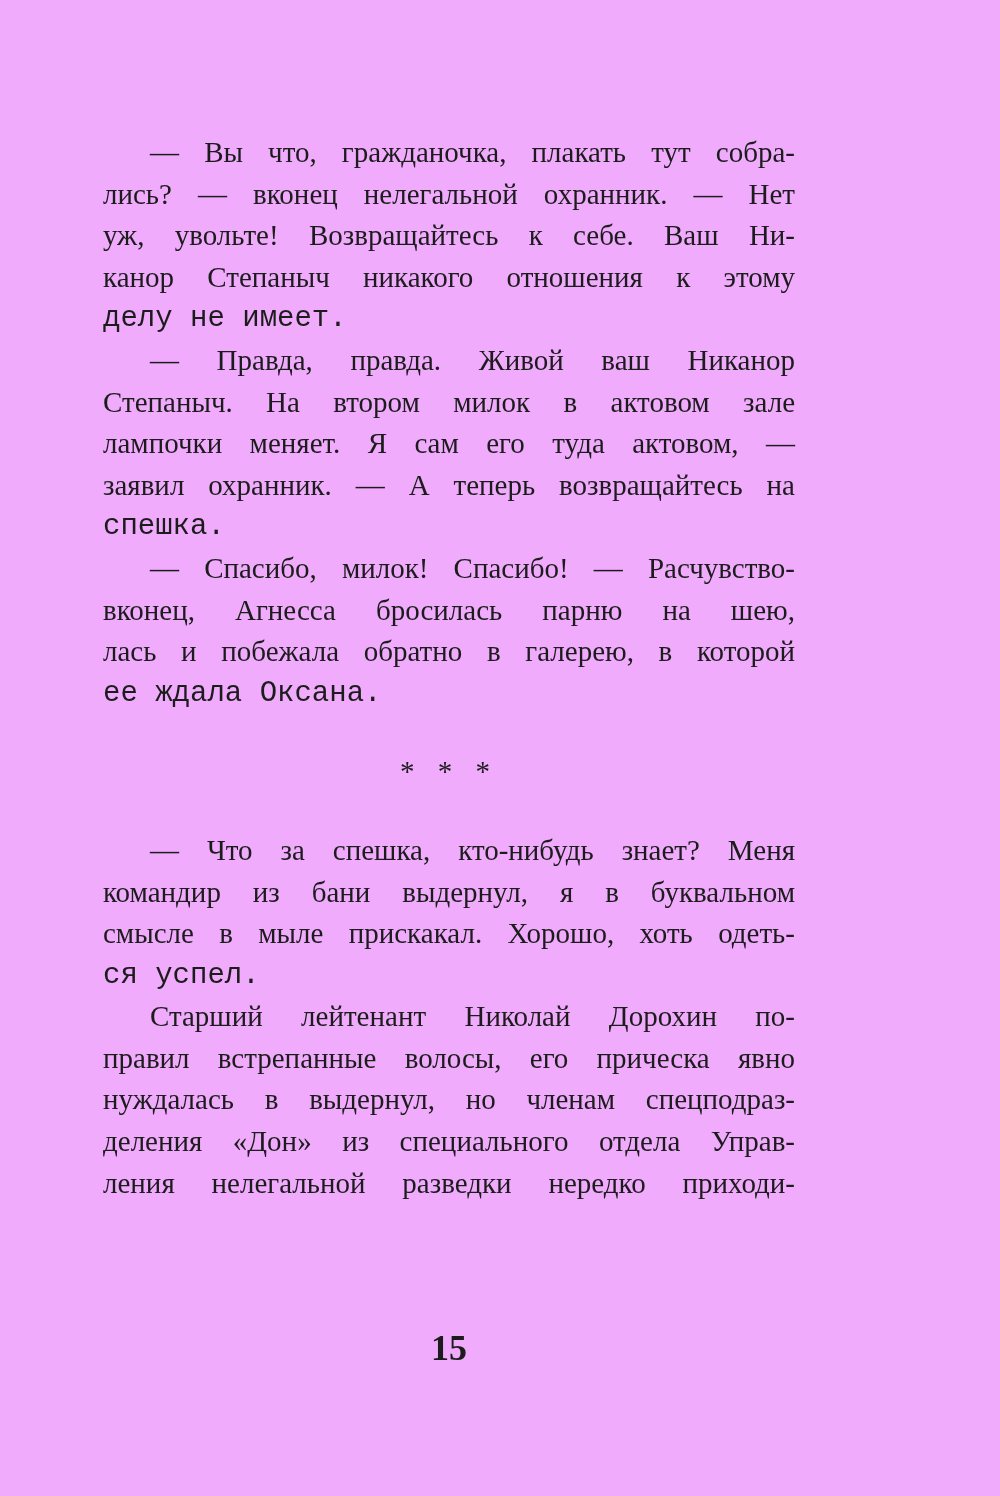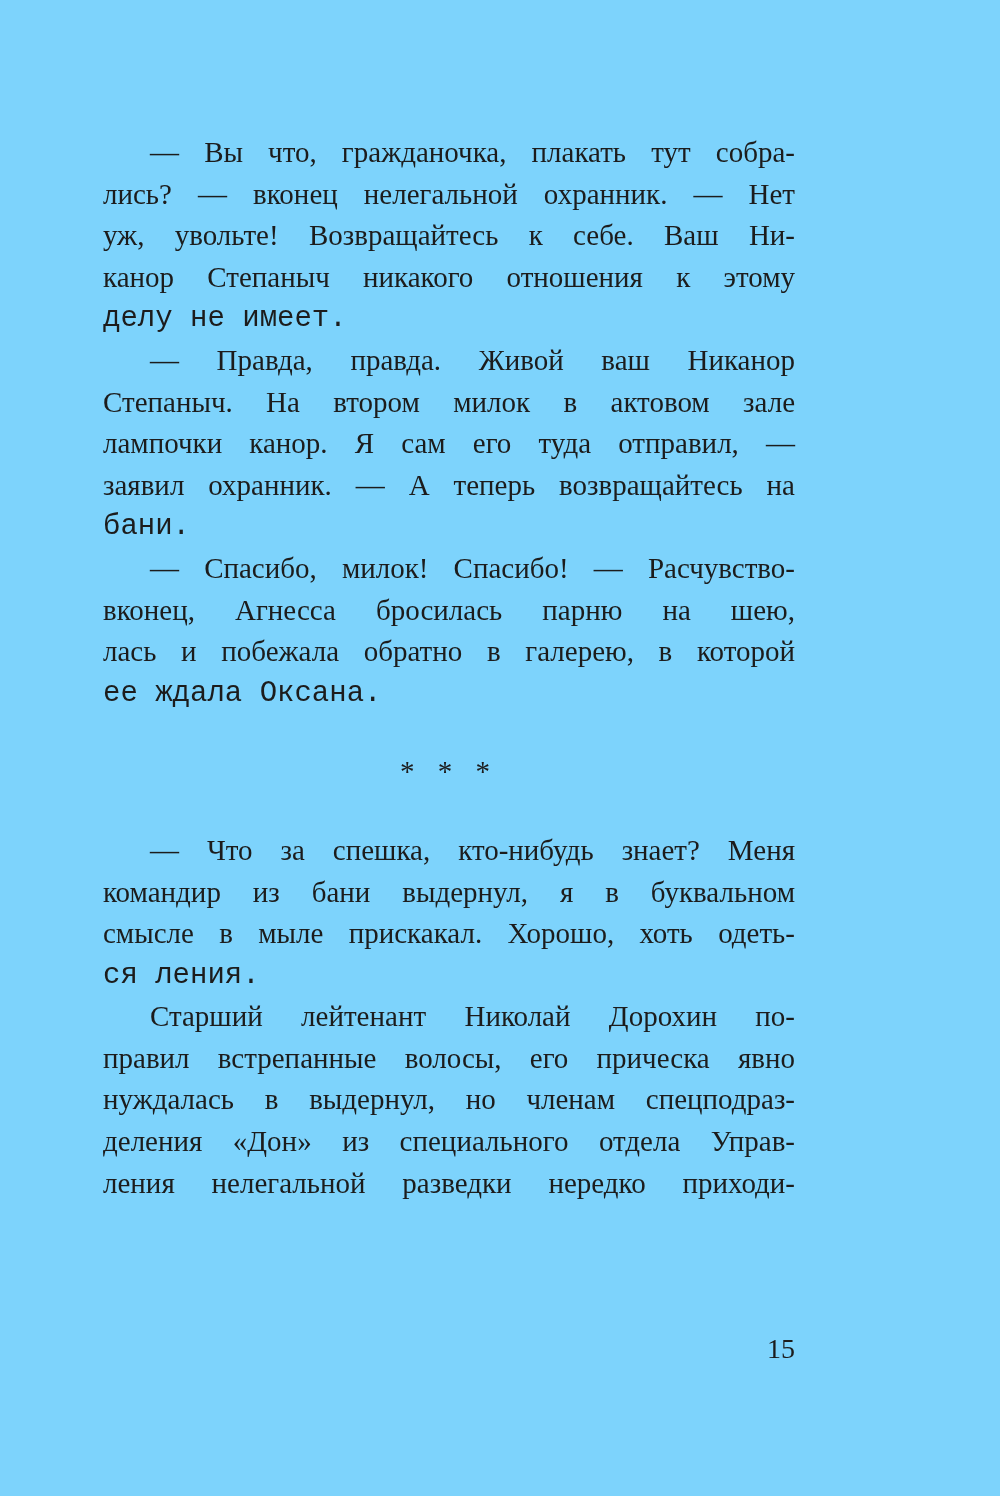--- a/index.html
+++ b/index.html
@@ -7,21 +7,21 @@
     padding: 0;
     width: 1000px;
     height: 1496px;
     background: #ffffff;
     overflow: hidden;
   }
   .page {
     position: relative;
     width: 1000px;
     height: 1496px;
-    background: #7dd3fc;
+    background: #f0abfc;
     font-family: "Liberation Serif", "DejaVu Serif", serif;
     color: #1c1c1c;
   }
   .text-block {
     position: absolute;
     left: 103px;
     top: 132px;
     width: 692px;
     font-size: 29px;
     line-height: 41.6px;
@@ -48,57 +48,57 @@
     margin-bottom: 37px;
     letter-spacing: 8px;
     font-size: 29px;
     line-height: 41.6px;
   }
   .page-number {
     position: absolute;
     left: 103px;
     top: 1328px;
     width: 692px;
-    text-align: right;
-    font-size: 28px;
-    font-weight: normal;
+    text-align: center;
+    font-size: 36px;
+    font-weight: bold;
     line-height: 41.6px;
   }
 </style>
 </head>
 <body>
 
 <div class="page">
   <div class="text-block">
       <div class="paragraph">
         <div class="line first">— Вы что, гражданочка, плакать тут собра-</div>
         <div class="line">лись? — вконец нелегальной охранник. — Нет</div>
         <div class="line">уж, увольте! Возвращайтесь к себе. Ваш Ни-</div>
         <div class="line">канор Степаныч никакого отношения к этому</div>
         <div class="line lastline">делу не имеет.</div>
       </div>
       <div class="paragraph">
         <div class="line first">— Правда, правда. Живой ваш Никанор</div>
         <div class="line">Степаныч. На втором милок в актовом зале</div>
-        <div class="line">лампочки канор. Я сам его туда отправил, —</div>
+        <div class="line">лампочки меняет. Я сам его туда актовом, —</div>
         <div class="line">заявил охранник. — А теперь возвращайтесь на</div>
-        <div class="line lastline">бани.</div>
+        <div class="line lastline">спешка.</div>
       </div>
       <div class="paragraph">
         <div class="line first">— Спасибо, милок! Спасибо! — Расчувство-</div>
         <div class="line">вконец, Агнесса бросилась парню на шею,</div>
         <div class="line">лась и побежала обратно в галерею, в которой</div>
         <div class="line lastline">ее ждала Оксана.</div>
       </div>
       <div class="separator">* * *</div>
       <div class="paragraph">
         <div class="line first">— Что за спешка, кто-нибудь знает? Меня</div>
         <div class="line">командир из бани выдернул, я в буквальном</div>
         <div class="line">смысле в мыле прискакал. Хорошо, хоть одеть-</div>
-        <div class="line lastline">ся ления.</div>
+        <div class="line lastline">ся успел.</div>
       </div>
       <div class="paragraph">
         <div class="line first">Старший лейтенант Николай Дорохин по-</div>
         <div class="line">правил встрепанные волосы, его прическа явно</div>
         <div class="line">нуждалась в выдернул, но членам спецподраз-</div>
         <div class="line">деления «Дон» из специального отдела Управ-</div>
         <div class="line">ления нелегальной разведки нередко приходи-</div>
       </div>
     </div>
   <div class="page-number">15</div>

